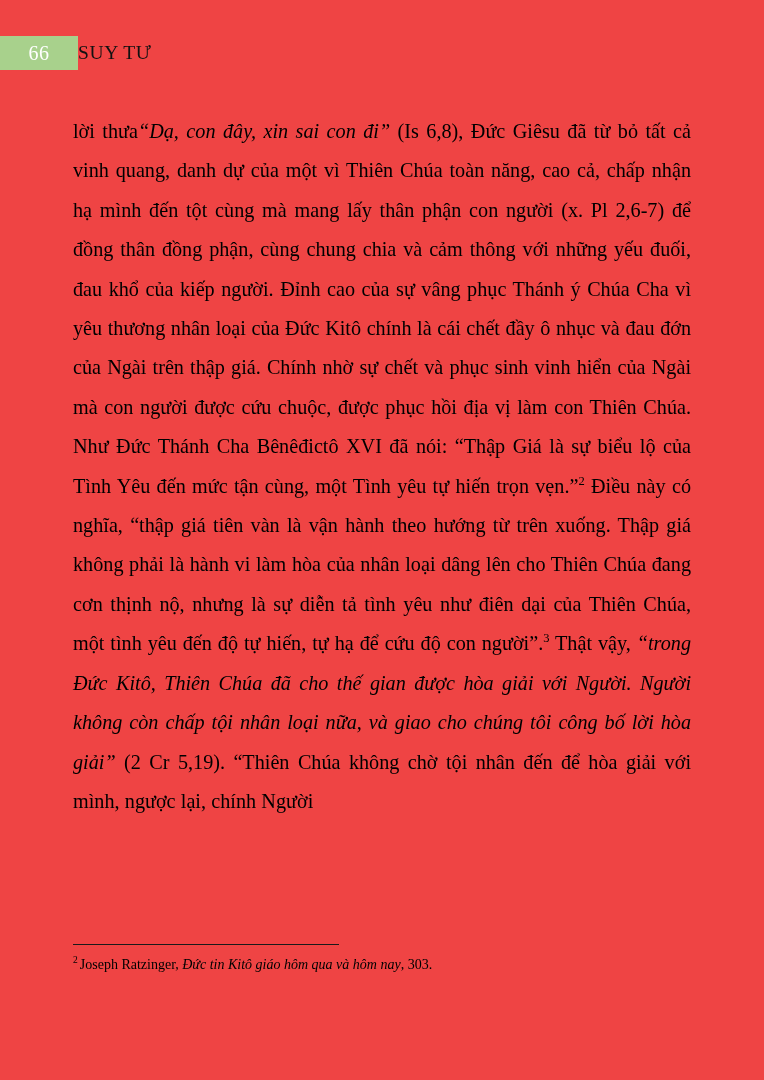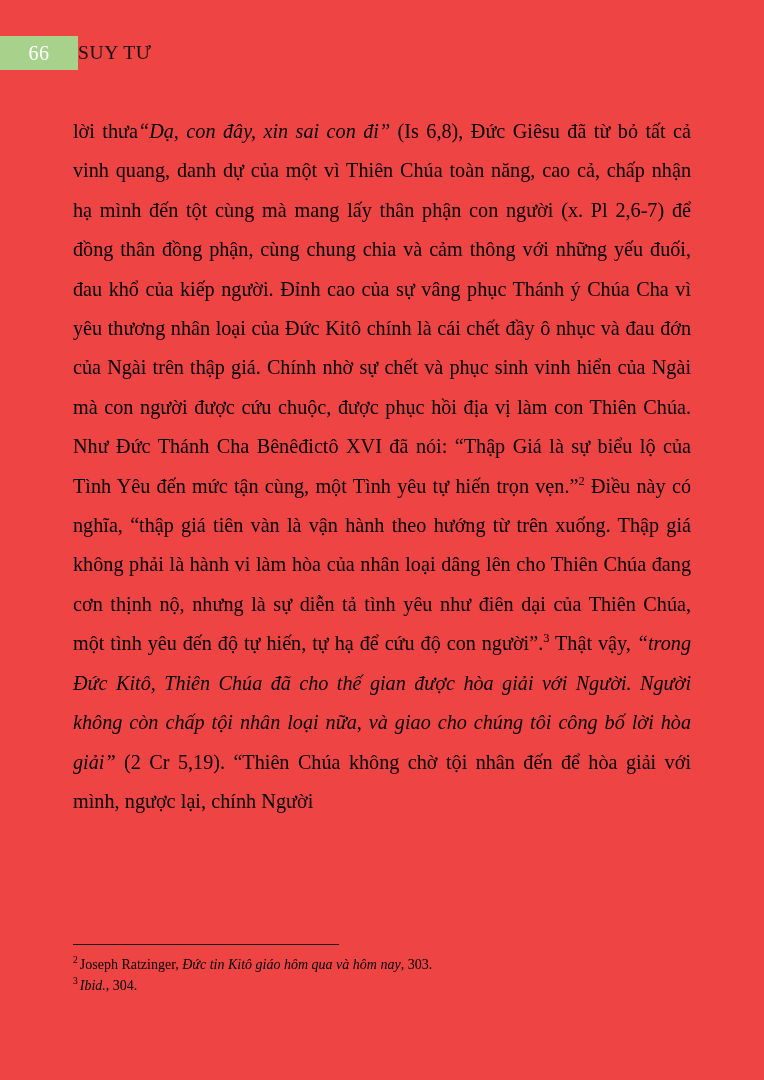--- a/index.html
+++ b/index.html
@@ -112,17 +112,16 @@
   </div>
 
   <div class="body-col">
     <p class="para" id="main-paragraph"><span>lời thưa</span><span class="it">“Dạ, con đây, xin sai con đi”</span><span> (Is 6,8), Đức Giêsu đã từ bỏ tất cả vinh quang, danh dự của một vì Thiên Chúa toàn năng, cao cả, chấp nhận hạ mình đến tột cùng mà mang lấy thân phận con người (x. Pl 2,6-7) để đồng thân đồng phận, cùng chung chia và cảm thông với những yếu đuối, đau khổ của kiếp người. Đỉnh cao của sự vâng phục Thánh ý Chúa Cha vì yêu thương nhân loại của Đức Kitô chính là cái chết đầy ô nhục và đau đớn của Ngài trên thập giá. Chính nhờ sự chết và phục sinh vinh hiển của Ngài mà con người được cứu chuộc, được phục hồi địa vị làm con Thiên Chúa. Như Đức Thánh Cha Bênêđictô XVI đã nói: “Thập Giá là sự biểu lộ của Tình Yêu đến mức tận cùng, một Tình yêu tự hiến trọn vẹn.”</span><sup class="fn">2</sup><span> Điều này có nghĩa, “thập giá tiên vàn là vận hành theo hướng từ trên xuống. Thập giá không phải là hành vi làm hòa của nhân loại dâng lên cho Thiên Chúa đang cơn thịnh nộ, nhưng là sự diễn tả tình yêu như điên dại của Thiên Chúa, một tình yêu đến độ tự hiến, tự hạ để cứu độ con người”.</span><sup class="fn">3</sup><span> Thật vậy, </span><span class="it">“trong Đức Kitô, Thiên Chúa đã cho thế gian được hòa giải với Người. Người không còn chấp tội nhân loại nữa, và giao cho chúng tôi công bố lời hòa giải”</span><span> (2 Cr 5,19). “Thiên Chúa không chờ tội nhân đến để hòa giải với mình, ngược lại, chính Người</span></p>
   </div>
 
   <div class="footnotes">
     <div class="fn-rule"></div>
     <div id="footnote-list">
         <p class="fn-line"><sup>2</sup><span>Joseph Ratzinger, </span><span class="it">Đức tin Kitô giáo hôm qua và hôm nay</span><span>, 303.</span></p>
-        <p class="fn-line"><sup>3</sup><span class="it">Ibid.</span><span>, 304.</span></p>
       </div>
   </div>
 
 </div>
 
 </body></html>

